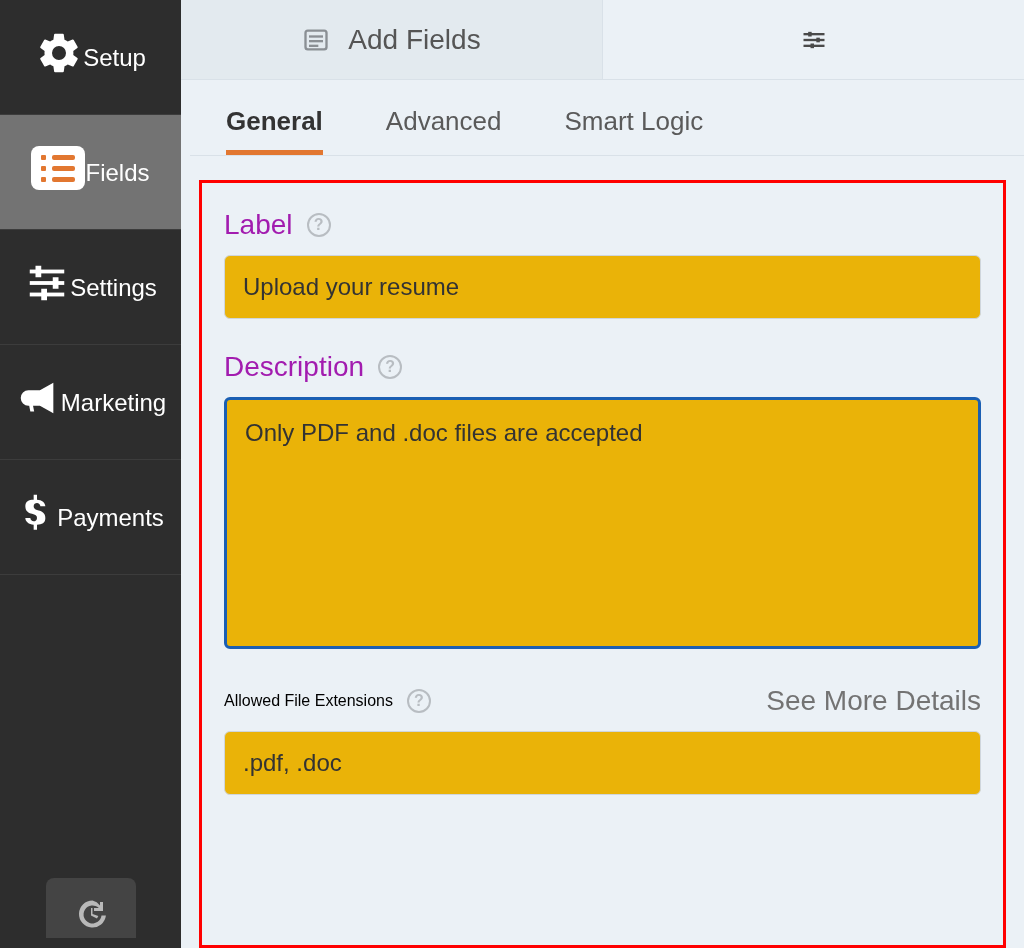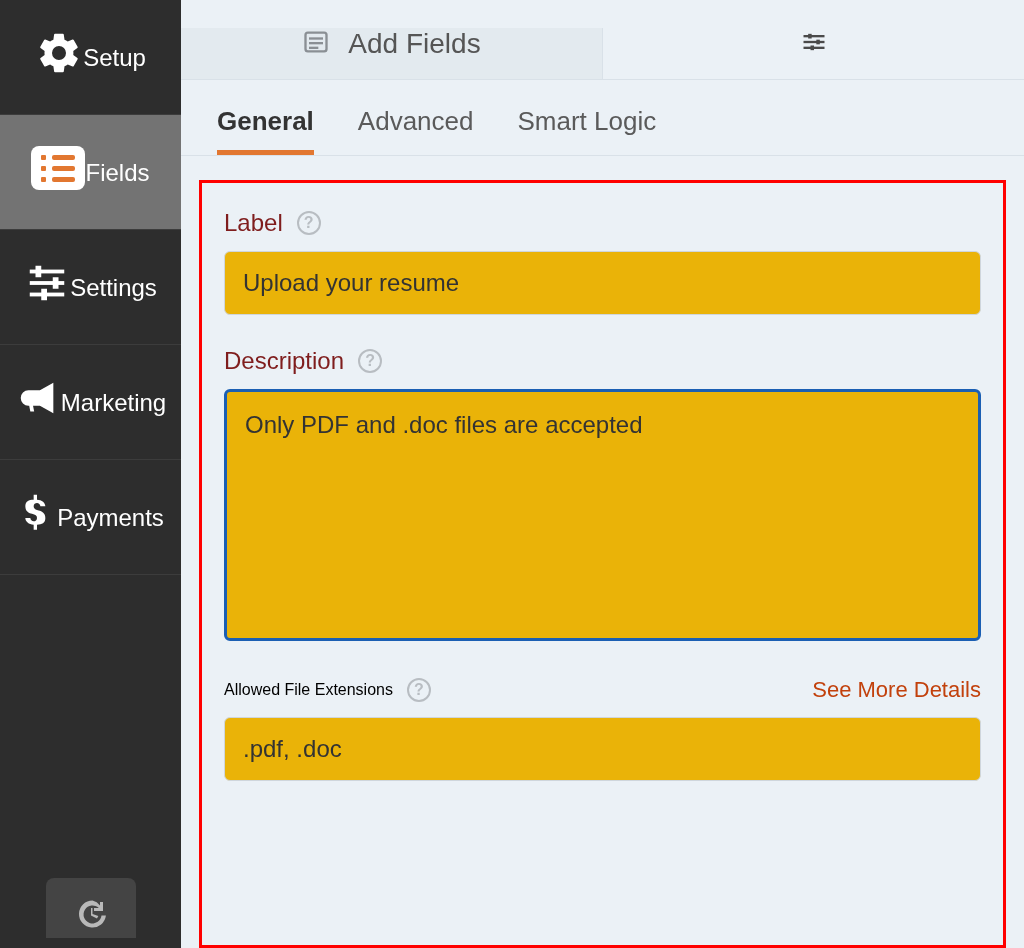--- a/index.html
+++ b/index.html
@@ -66,37 +66,37 @@
   .main { flex: 1; display: flex; flex-direction: column; background: #ebf1f6; }
 
   .toptabs {
     display: flex;
     height: 80px;
     border-bottom: 1px solid #d9e1e8;
   }
   .toptab {
     flex: 1;
     display: flex;
-    align-items: flex-start;
+    align-items: center;
     justify-content: center;
     gap: 18px;
     font-size: 28px;
     color: #4a4a4a;
     cursor: pointer;
-    margin-top: 28px;
   }
   .toptab.add { background: #e3eaef; color: #555; border-right: 1px solid #d9e1e8; }
   .toptab.options { font-weight: 700; color: #3e3e3e; }
 
   .subtabs {
     display: flex;
     align-items: flex-end;
-    gap: 44px;
+    gap: 63px;
     padding: 26px 36px 0;
     border-bottom: 1px solid #d9e1e8;
+    margin-left: 9px;
   }
   .subtab {
     font-size: 26px;
     color: #5a5a5a;
     padding-bottom: 18px;
     cursor: pointer;
   }
   .subtab.active {
     font-weight: 700;
     color: #333;
@@ -114,21 +114,21 @@
   .section-title {
     font-size: 26px; color: #333; font-weight: 700; margin-bottom: 34px;
   }
   .section-title .idtag { color: #8a8f94; font-weight: 400; margin-left: 6px; }
 
   .field-block { margin-bottom: 32px; }
 
   .field-label-row {
     display: flex; align-items: center; gap: 14px; margin-bottom: 14px;
   }
-  .field-label-row .lbl { font-size: 24px; color: #7f1d1d; }
+  .field-label-row .lbl { font-size: 28px; color: #a21caf; }
   .help-icon {
     width: 24px; height: 24px; border: 2px solid #b8bdc2; border-radius: 50%;
     display: inline-flex; align-items: center; justify-content: center;
     color: #b8bdc2; font-size: 16px; font-weight: 700; cursor: pointer;
   }
 
   .text-input, .text-area {
     width: 100%;
     border: 1px solid #cfd6dc;
     border-radius: 6px;
@@ -145,21 +145,21 @@
     height: 252px;
     border: 3px solid #1b5fb3;
     resize: none;
     line-height: 1.4;
   }
 
   .ext-row {
     display: flex; align-items: center; justify-content: space-between; margin-bottom: 14px;
   }
   .ext-row .left { display: flex; align-items: center; gap: 14px; }
-  .see-more { font-size: 22px; color: #c2410c; cursor: pointer; }
+  .see-more { font-size: 28px; color: #737373; cursor: pointer; }
 </style>
 </head>
 <body>
 
 <div class="sidebar">
 
   <div class="sidebar-item">
     <div class="icon-wrap">
       <svg width="48" height="48" viewBox="0 0 24 24" fill="#fff">
           <path d="M19.14 12.94a7.14 7.14 0 0 0 .05-.94 7.14 7.14 0 0 0-.05-.94l2.03-1.58a.5.5 0 0 0 .12-.64l-1.92-3.32a.5.5 0 0 0-.61-.22l-2.39.96a7.03 7.03 0 0 0-1.62-.94l-.36-2.54a.5.5 0 0 0-.5-.42h-3.84a.5.5 0 0 0-.5.42l-.36 2.54c-.58.24-1.12.55-1.62.94l-2.39-.96a.5.5 0 0 0-.61.22L2.66 8.84a.5.5 0 0 0 .12.64l2.03 1.58a7.14 7.14 0 0 0-.05.94c0 .32.02.63.05.94l-2.03 1.58a.5.5 0 0 0-.12.64l1.92 3.32c.14.24.43.34.61.22l2.39-.96c.5.39 1.04.7 1.62.94l.36 2.54c.04.24.25.42.5.42h3.84c.25 0 .46-.18.5-.42l.36-2.54c.58-.24 1.12-.55 1.62-.94l2.39.96c.18.12.47.02.61-.22l1.92-3.32a.5.5 0 0 0-.12-.64l-2.03-1.58zM12 15.5A3.5 3.5 0 1 1 12 8.5a3.5 3.5 0 0 1 0 7z"></path>

